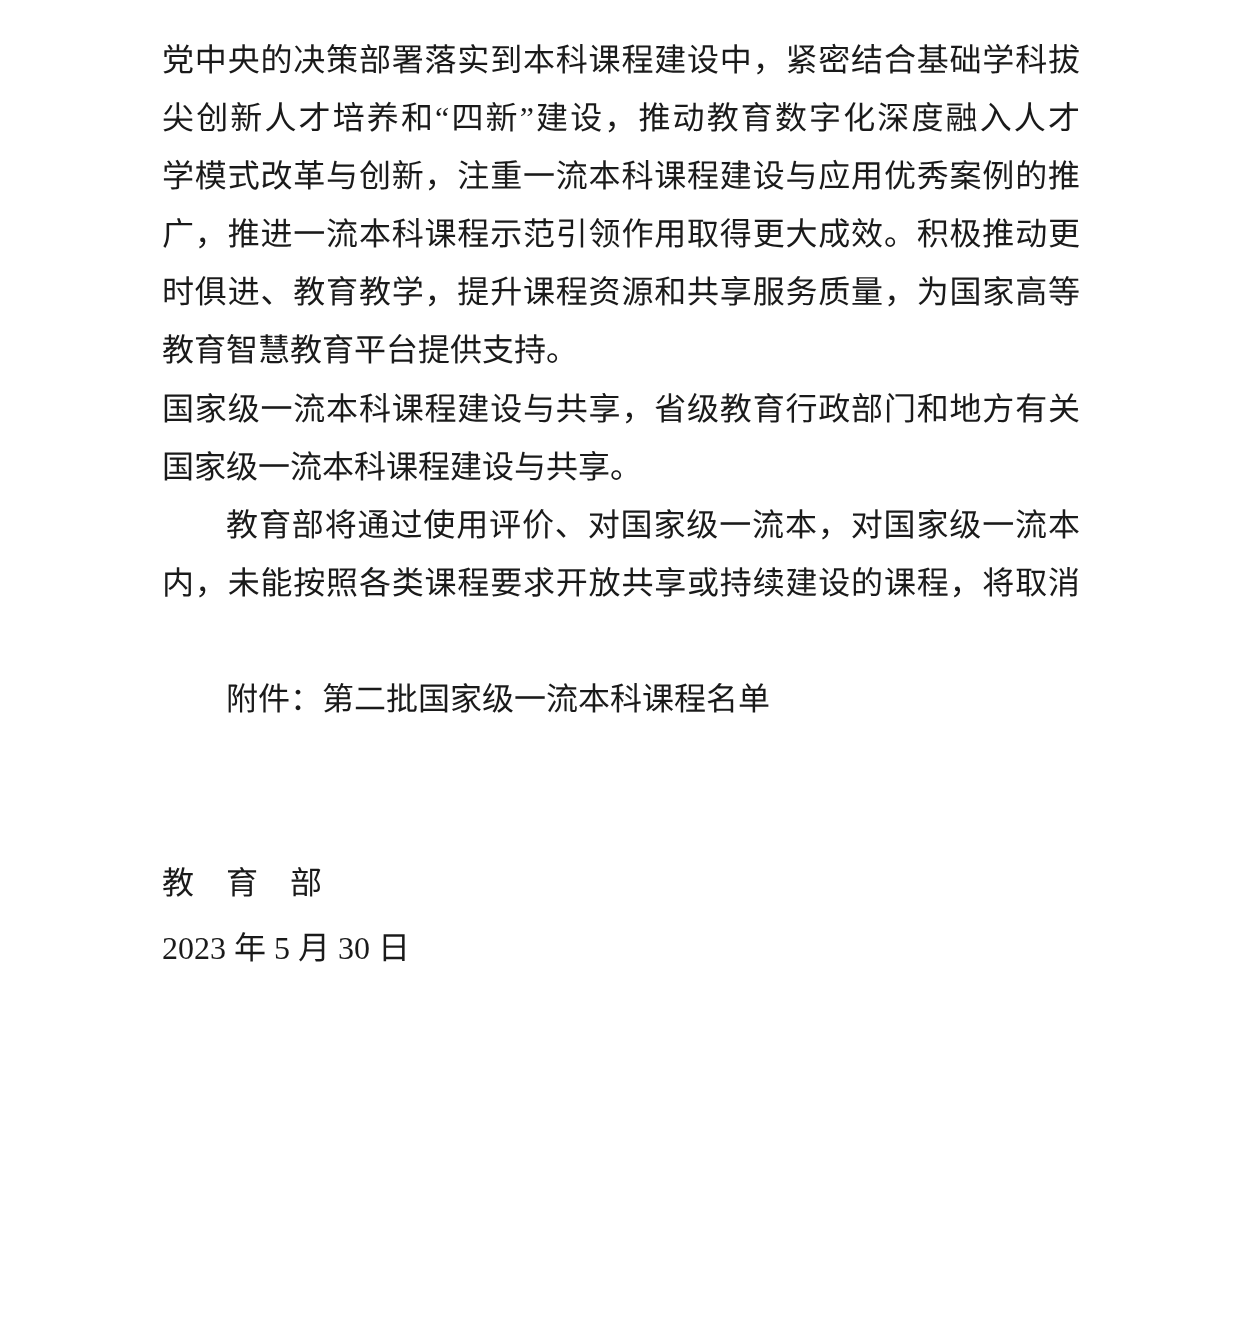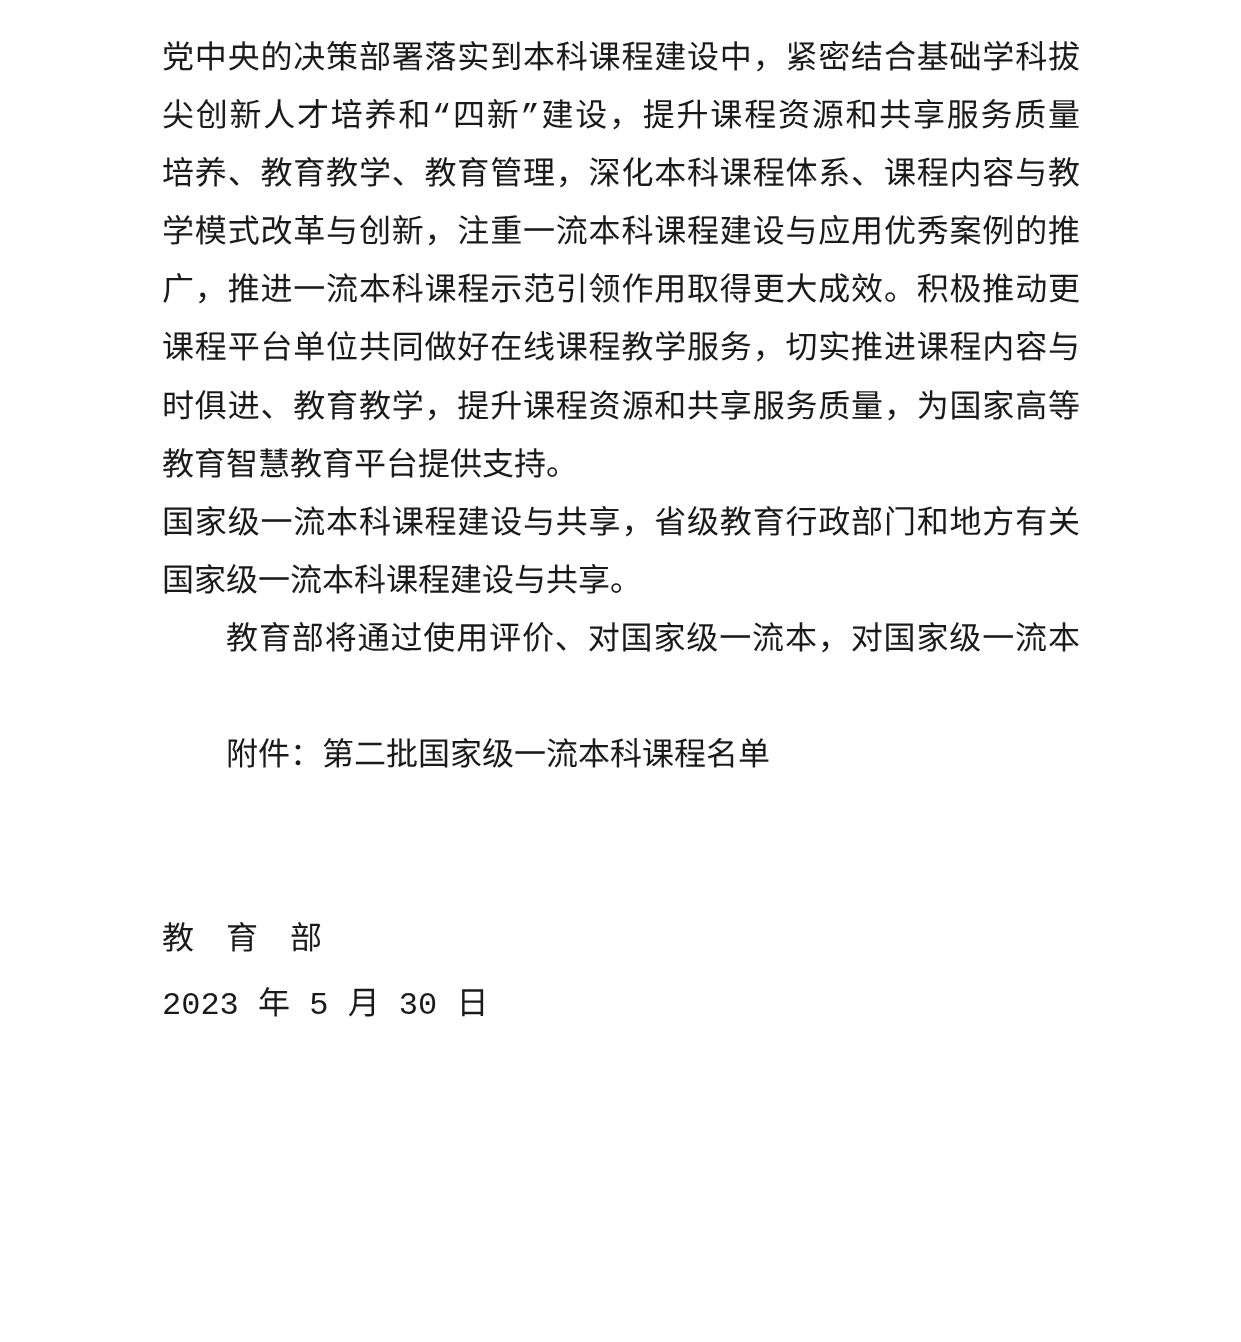--- a/index.html
+++ b/index.html
@@ -6,21 +6,21 @@
     margin: 0;
     padding: 0;
     background: #ffffff;
   }
   .page {
     position: relative;
     width: 1241px;
     height: 1342px;
     background: var(--page-bg, #ffffff);
     overflow: hidden;
-    font-family: Liberation Mono, monospace;
+    font-family: Liberation Serif, serif;
     color: var(--text-color, #1a1a1a);
   }
   .textcol {
     position: absolute;
     left: 162px;
     top: 31px;
     width: 918px;
     font-size: 32px;
     font-weight: 400;
   }
@@ -59,30 +59,29 @@
   }
 </style>
 </head>
 <body>
 
 <div class="page">
   <div class="textcol">
 
     <div>
         <div class="line">党中央的决策部署落实到本科课程建设中，紧密结合基础学科拔</div>
-        <div class="line">尖创新人才培养和“四新”建设，提升课程资源和共享服务质量</div>
-        <div class="line">培养、教育教学、教育管理，深化本科课程体系、课程内容与教</div>
+        <div class="line">尖创新人才培养和“四新”建设，推动教育数字化深度融入人才</div>
         <div class="line">学模式改革与创新，注重一流本科课程建设与应用优秀案例的推</div>
         <div class="line">广，推进一流本科课程示范引领作用取得更大成效。积极推动更</div>
-        <div class="line">课程平台单位共同做好在线课程教学服务，切实推进课程内容与</div>
         <div class="line">时俱进、教育教学，提升课程资源和共享服务质量，为国家高等</div>
         <div class="line endp">教育智慧教育平台提供支持。</div>
         <div class="line">国家级一流本科课程建设与共享，省级教育行政部门和地方有关</div>
         <div class="line endp">国家级一流本科课程建设与共享。</div>
         <div class="line indent">教育部将通过使用评价、对国家级一流本，对国家级一流本</div>
+        <div class="line">内，未能按照各类课程要求开放共享或持续建设的课程，将取消</div>
       </div>
 
     <div class="line indent endp attachment">附件：第二批国家级一流本科课程名单</div>
 
     <div class="sigblock">
       <div class="line endp sig-name">教　育　部</div>
       <div class="line endp sig-date">2023 年 5 月 30 日</div>
     </div>
 
   </div>

